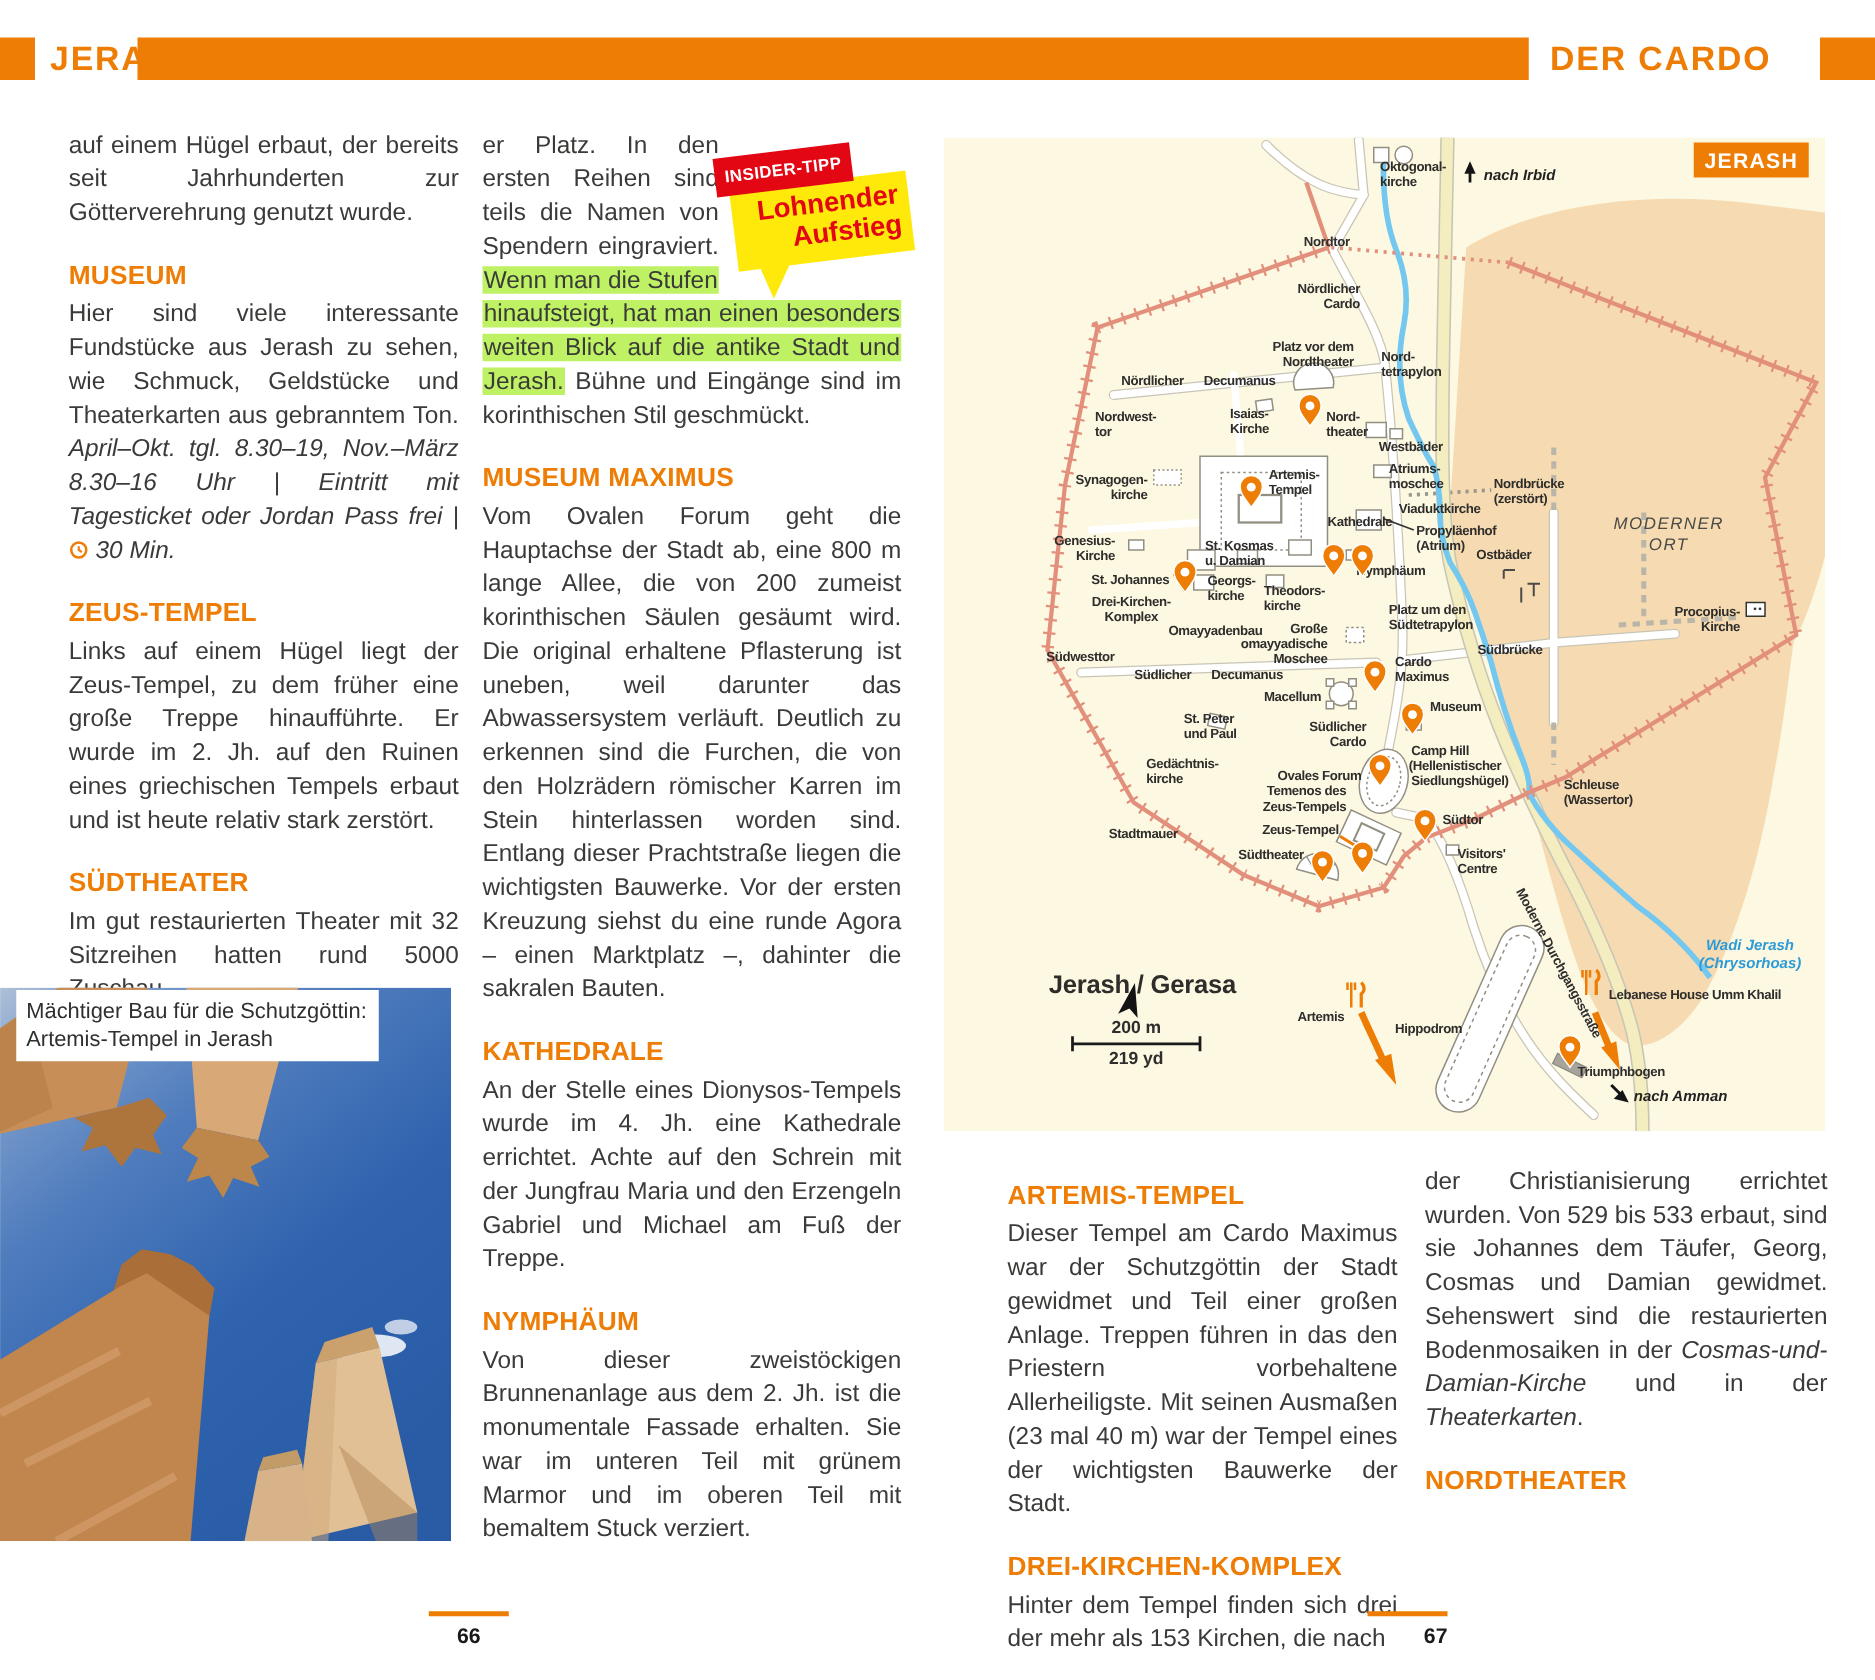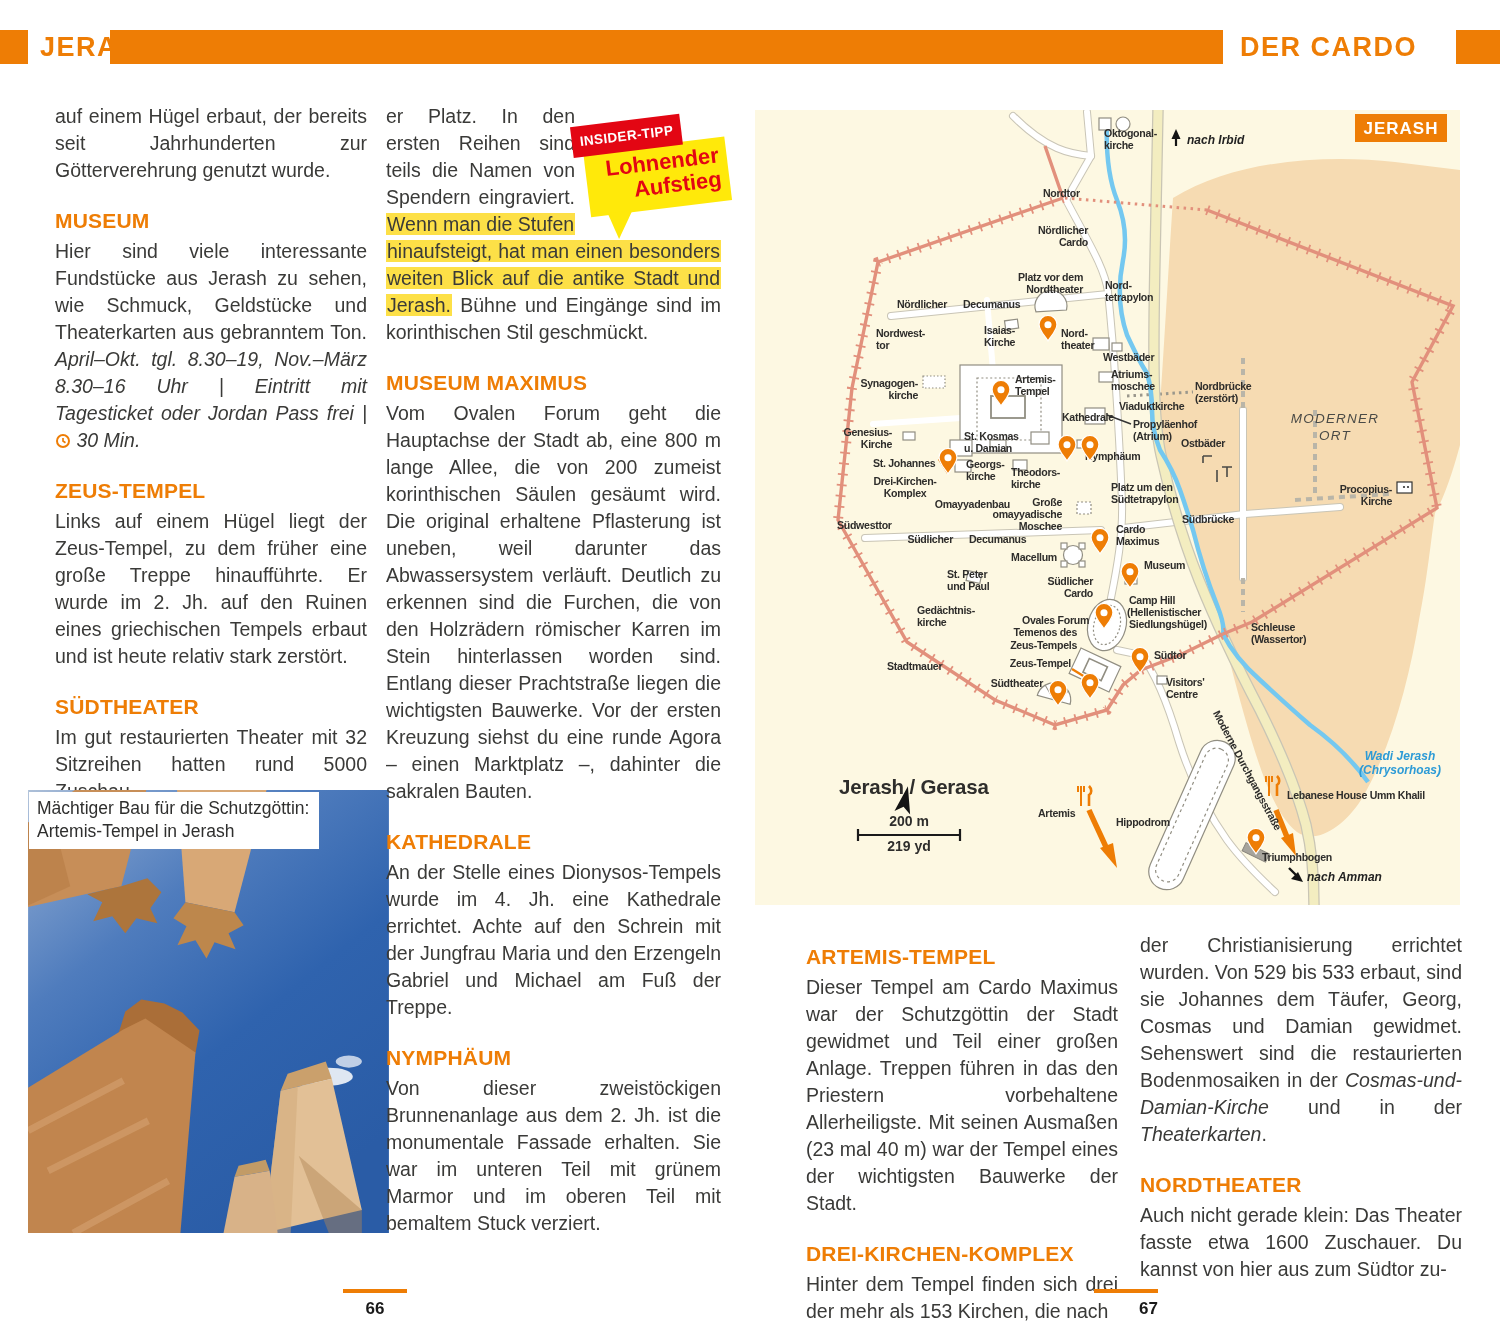--- a/index.html
+++ b/index.html
@@ -7,33 +7,33 @@
        font-family:"Liberation Sans",sans-serif;color:#3a3a38;overflow:hidden;}
   
   .hbar{position:absolute;top:30px;height:34px;background:#ee7d05;}
   .htxt{position:absolute;top:30px;height:34px;line-height:34px;color:#ee7d05;
         font-weight:bold;font-size:27px;letter-spacing:1.5px;}
   
   .col{position:absolute;}
   .col p{margin:0;font-size:19.5px;line-height:27px;text-align:justify;}
   .sec{color:#ee7d05;font-size:21px;font-weight:bold;margin:25px 0 5px;letter-spacing:.2px;}
   .ital{font-style:italic;}
-  mark{background:#fde047;color:inherit;padding:0 1px;box-decoration-break:clone;-webkit-box-decoration-break:clone;}
+  mark{background:#bef264;color:inherit;padding:0 1px;box-decoration-break:clone;-webkit-box-decoration-break:clone;}
   
   .tip{float:right;width:140px;height:106px;margin:24px -6px 0 12px;position:relative;z-index:3;}
   .tiprot{position:absolute;top:-10px;right:0;width:142px;transform:rotate(-7deg);}
   .tipbadge{display:inline-block;background:#e30613;color:#fff;font-weight:bold;
             font-size:13.5px;letter-spacing:.4px;padding:2px 8px;margin-left:-10px;position:relative;z-index:2;}
   .tipbubble{background:#ffe90a;margin-top:-3px;padding:6px 8px 10px 12px;position:relative;text-align:right;}
   .tipbubble .t1,.tipbubble .t2{display:block;color:#e30613;font-weight:bold;font-size:22px;line-height:24px;}
   .tiptail{position:absolute;left:12px;bottom:-25px;width:0;height:0;
            border-left:18px solid transparent;border-right:7px solid transparent;
            border-top:27px solid #ffe90a;transform:skewX(-20deg);}
   
-  .photo{position:absolute;left:16px;top:790px;width:361px;height:443px;overflow:hidden;padding-left:12px;}
+  .photo{position:absolute;left:0;top:790px;width:361px;height:443px;overflow:hidden;}
   .caption{position:absolute;left:13px;top:2px;background:#fff;padding:5px 10px 6px 8px;
            font-size:17.5px;line-height:23px;color:#2f2f2e;}
   
   .map{position:absolute;left:755px;top:110px;width:705px;height:795px;}
   .ml{font-family:"Liberation Sans",sans-serif;font-weight:bold;font-size:10.6px;
       fill:#2e2d2b;letter-spacing:-0.3px;}
   .ml.i{font-weight:bold;font-style:italic;font-size:12px;fill:#222;letter-spacing:0;}
   .ml.i2{font-weight:normal;font-style:italic;font-size:13.5px;fill:#4a4a46;letter-spacing:1.2px;}
   .ml.b{font-style:italic;font-weight:bold;font-size:12px;fill:#2d9bd6;letter-spacing:0;}
   .ml.big{font-size:20.5px;letter-spacing:-0.2px;}
@@ -394,21 +394,20 @@
 <div class="col" style="left:806px;top:932px;width:312px;">
   <div class="sec" style="margin-top:13px;">ARTEMIS-TEMPEL</div>
   <p>Dieser Tempel am Cardo Maximus war der Schutzgöttin der Stadt gewidmet und Teil einer großen Anlage. Treppen führen in das den Priestern vorbehaltene Allerheiligste. Mit seinen Ausmaßen (23 mal 40 m) war der Tempel eines der wichtigsten Bauwerke der Stadt.</p>
   <div class="sec">DREI-KIRCHEN-KOMPLEX</div>
   <p>Hinter dem Tempel finden sich drei der mehr als 153 Kirchen, die nach</p>
 </div>
 
 <div class="col" style="left:1140px;top:932px;width:322px;">
   <p><span>der Christianisierung errichtet wurden. Von 529 bis 533 erbaut, sind sie Johannes dem Täufer, Georg, Cosmas und Damian gewidmet. Sehenswert sind die restaurierten Bodenmosaiken in der </span><span class="ital">Cosmas-und-Damian-Kirche</span><span> und in der </span><span class="ital">Theaterkarten</span><span>.</span></p>
   <div class="sec">NORDTHEATER</div>
-  <p>Auch nicht gerade klein: Das Theater fasste etwa 1600 Zuschauer. Du kannst von hier aus zum Südtor zu-</p>
 </div>
 
 <div class="pn" style="left:343px;top:1289px;">
   <div class="line"></div>
   <div class="num">66</div>
 </div>
 <div class="pn" style="left:1094px;top:1289px;text-align:right;">
   <div class="line"></div>
   <div class="num">67</div>
 </div>

